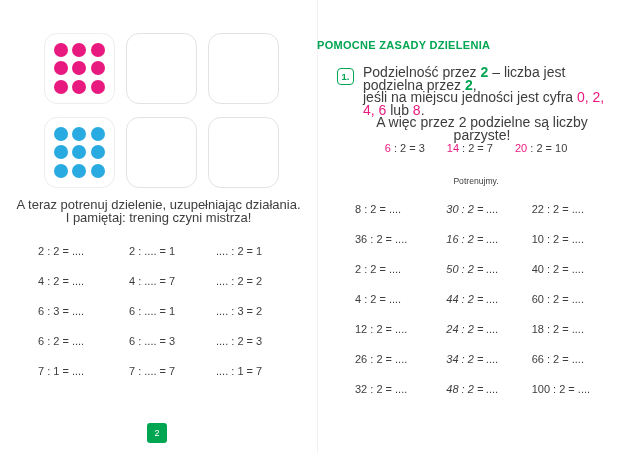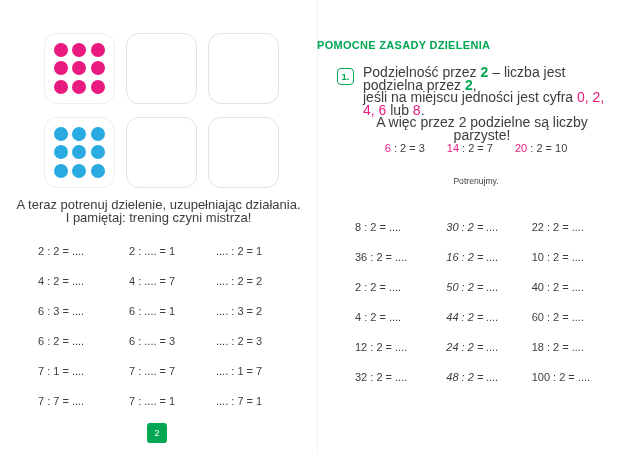--- a/index.html
+++ b/index.html
@@ -96,21 +96,21 @@
   .ex .op{color:#3d3d3d;}
 
   .potrenujmy{
     position:absolute;left:0;top:176px;width:318px;text-align:center;
     font-size:8.6px;color:#3d3d3d;
   }
 
   .r-table{
     position:absolute;left:34px;top:203px;width:262px;font-size:11px;
   }
-  .r-row{display:flex;height:30px;align-items:flex-end;}
+  .r-row{display:flex;height:30px;align-items:flex-start;}
   .r-cell{width:88px;box-sizing:border-box;white-space:nowrap;text-align:left;}
   .r-cell.rc1{padding-left:4px;}
   .r-cell.rc2{padding-left:8px;font-style:italic;}
   .r-cell.rc3{padding-left:6px;}
 </style>
 </head>
 <body>
 
 <div class="page">
   <div class="spine"></div>
@@ -177,25 +177,20 @@
       <div class="eq-row">
         <div class="eq-cell c1">6 : 2 = ....</div>
         <div class="eq-cell c2">6 : .... = 3</div>
         <div class="eq-cell c3">.... : 2 = 3</div>
       </div>
       <div class="eq-row">
         <div class="eq-cell c1">7 : 1 = ....</div>
         <div class="eq-cell c2">7 : .... = 7</div>
         <div class="eq-cell c3">.... : 1 = 7</div>
       </div>
-      <div class="eq-row">
-        <div class="eq-cell c1">7 : 7 = ....</div>
-        <div class="eq-cell c2">7 : .... = 1</div>
-        <div class="eq-cell c3">.... : 7 = 1</div>
-      </div>
     </div>
 
     <div class="pagebadge badge-left">2</div>
   </div>
 
   <div class="right">
 
     <div class="r-title">POMOCNE ZASADY DZIELENIA</div>
 
     <div class="rule-block">
@@ -236,20 +231,25 @@
         <div class="r-cell rc1">4 : 2 = ....</div>
         <div class="r-cell rc2">44 : 2 = ....</div>
         <div class="r-cell rc3">60 : 2 = ....</div>
       </div>
       <div class="r-row">
         <div class="r-cell rc1">12 : 2 = ....</div>
         <div class="r-cell rc2">24 : 2 = ....</div>
         <div class="r-cell rc3">18 : 2 = ....</div>
       </div>
       <div class="r-row">
+        <div class="r-cell rc1">26 : 2 = ....</div>
+        <div class="r-cell rc2">34 : 2 = ....</div>
+        <div class="r-cell rc3">66 : 2 = ....</div>
+      </div>
+      <div class="r-row">
         <div class="r-cell rc1">32 : 2 = ....</div>
         <div class="r-cell rc2">48 : 2 = ....</div>
         <div class="r-cell rc3">100 : 2 = ....</div>
       </div>
     </div>
 
   </div>
 </div>
 
 </body></html>

